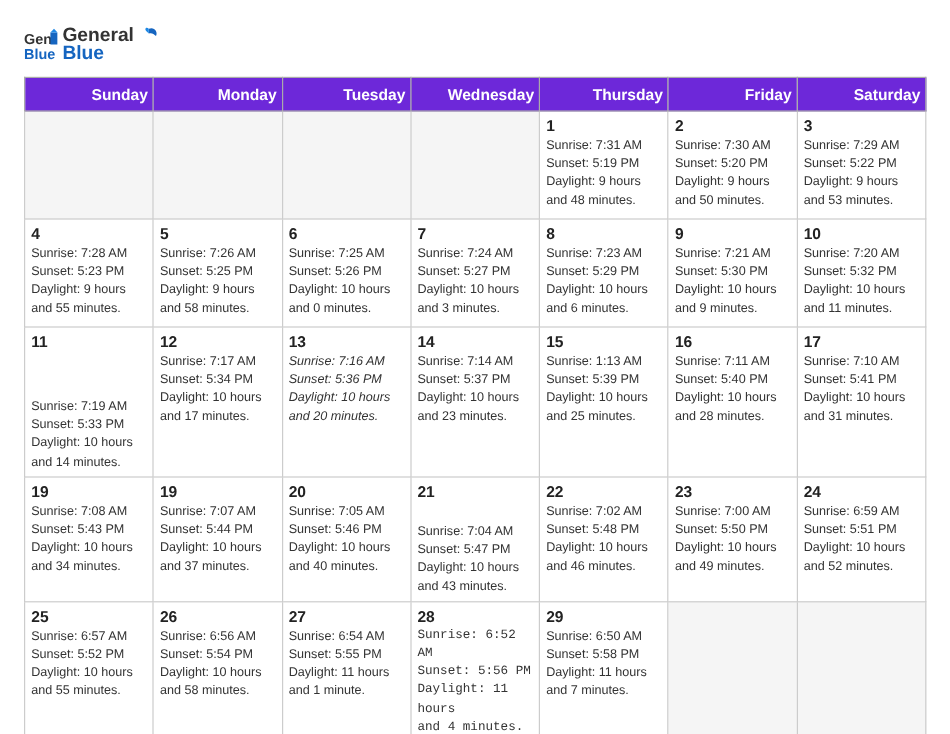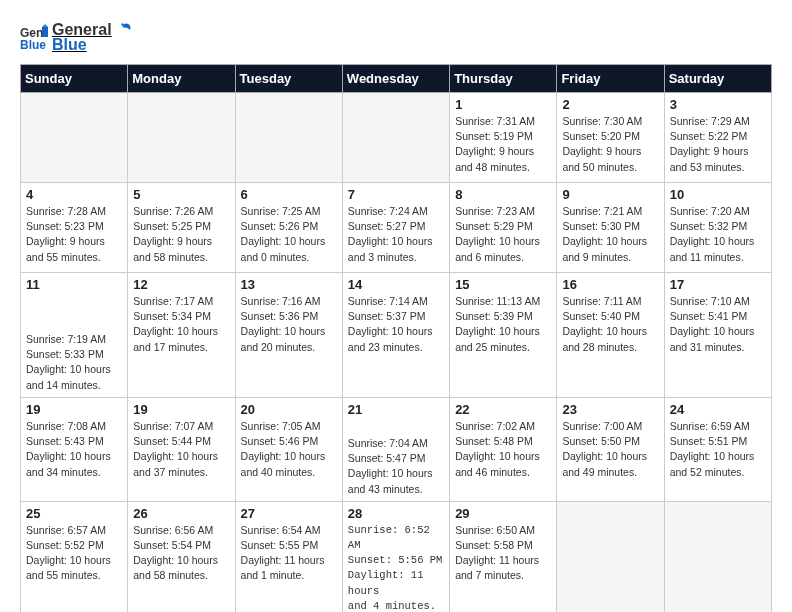--- a/index.html
+++ b/index.html
@@ -8,21 +8,20 @@
       background: #fff;
       width: 792px;
       min-height: 612px;
       padding: 20px;
     }
     .header {
       display: flex;
       justify-content: space-between;
       align-items: flex-start;
       margin-bottom: 10px;
-      text-decoration: underline;
     }
     .logo {
       display: flex;
       align-items: center;
       gap: 4px;
     }
     .logo-icon {
       width: 28px;
       height: 28px;
     }
@@ -37,26 +36,26 @@
     .calendar-subtitle {
       font-size: 15px;
       color: #333;
     }
     table {
       width: 100%;
       border-collapse: collapse;
       table-layout: fixed;
     }
     th {
-      background: #0f172a;
+      background: #6d28d9;
       color: #fff;
       font-size: 13px;
       font-weight: bold;
       padding: 6px 4px;
-      text-align: left;
+      text-align: right;
       border: 1px solid #aaa;
     }
     td {
       border: 1px solid #ccc;
       vertical-align: top;
       padding: 4px 5px;
       font-size: 11px;
       color: #222;
       height: 90px;
       background: #fff;
@@ -205,35 +204,35 @@
         </td>
         <td>
           <span class="day-num">12</span>
           <div class="day-info" style="white-space: pre-line;">Sunrise: 7:17 AM
 Sunset: 5:34 PM
 Daylight: 10 hours
 and 17 minutes.</div>
         </td>
         <td>
           <span class="day-num">13</span>
-          <div class="day-info" style="white-space: pre-line;">Sunrise: 7:16 AM
+          <div class="day-info" style="white-space: pre-line; font-style: italic;">Sunrise: 7:16 AM
 Sunset: 5:36 PM
 Daylight: 10 hours
 and 20 minutes.</div>
         </td>
         <td>
           <span class="day-num">14</span>
           <div class="day-info" style="white-space: pre-line;">Sunrise: 7:14 AM
 Sunset: 5:37 PM
 Daylight: 10 hours
 and 23 minutes.</div>
         </td>
         <td>
           <span class="day-num">15</span>
-          <div class="day-info" style="white-space: pre-line;">Sunrise: 11:13 AM
+          <div class="day-info" style="white-space: pre-line;">Sunrise: 1:13 AM
 Sunset: 5:39 PM
 Daylight: 10 hours
 and 25 minutes.</div>
         </td>
         <td>
           <span class="day-num">16</span>
           <div class="day-info" style="white-space: pre-line;">Sunrise: 7:11 AM
 Sunset: 5:40 PM
 Daylight: 10 hours
 and 28 minutes.</div>

